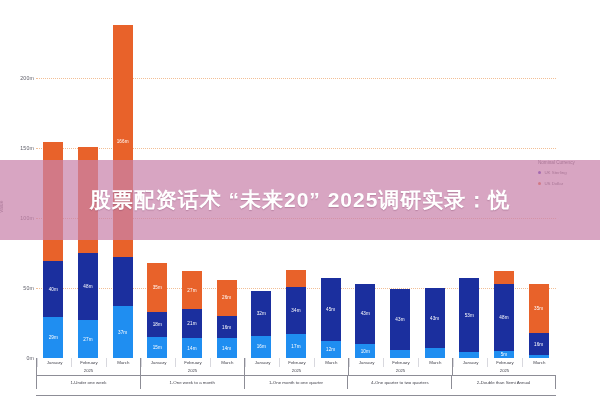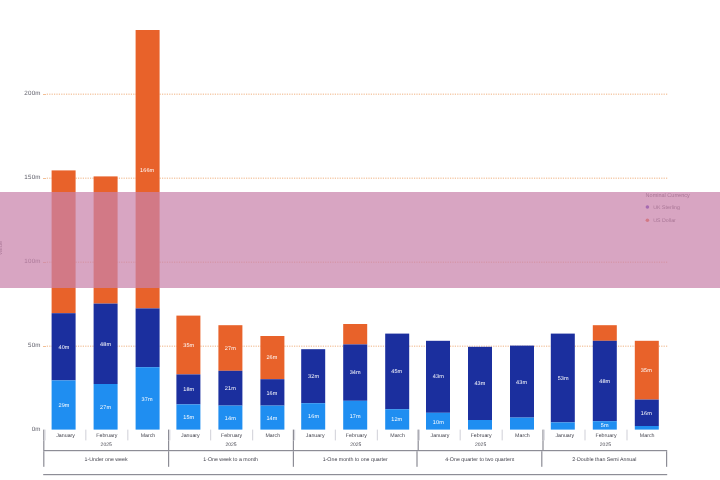--- a/index.html
+++ b/index.html
@@ -267,15 +267,16 @@
           <span class="legend-label">UK Sterling</span>
         </div>
         <div class="legend-item">
           <span class="legend-dot" style="background: rgb(232, 98, 42);"></span>
           <span class="legend-label">US Dollar</span>
         </div>
       </div>
   </div>
 
   <div class="overlay">
+    <div class="overlay-line">股票配资话术 “未来20” 2025调研实录：悦</div>
   </div>
 
 </div>
 
 </body></html>

